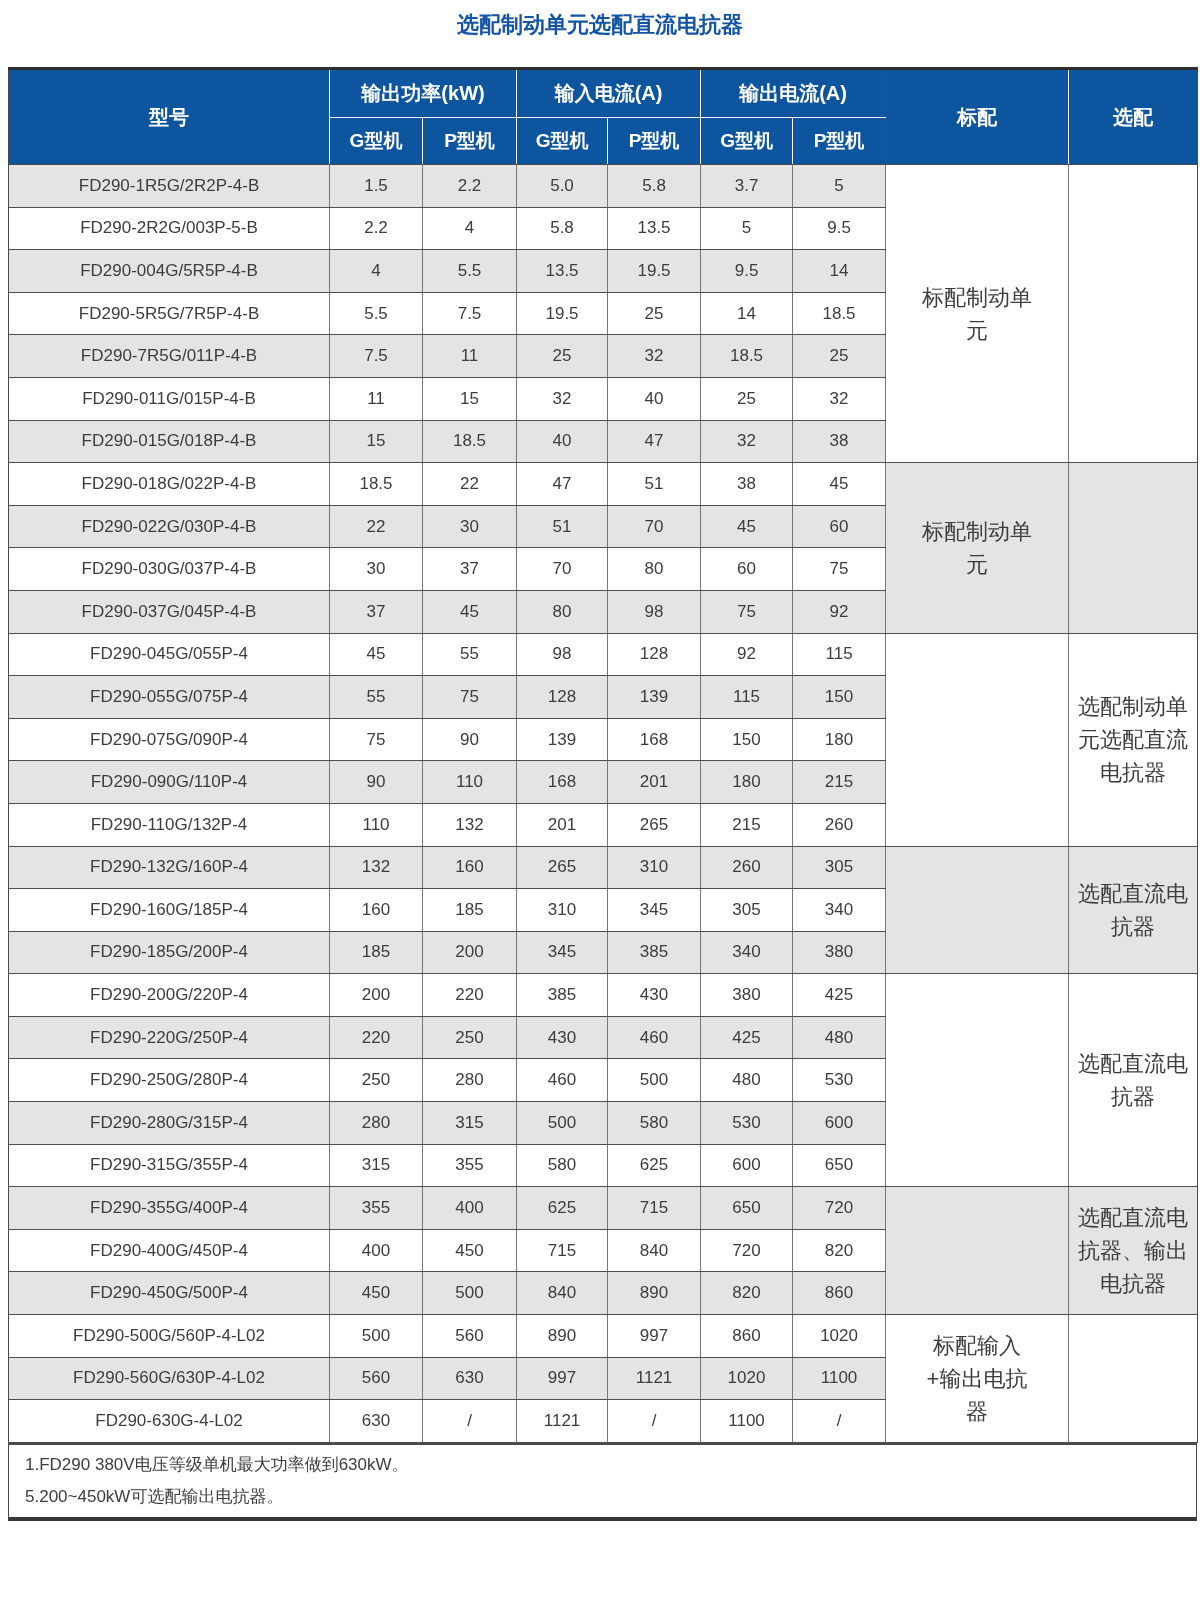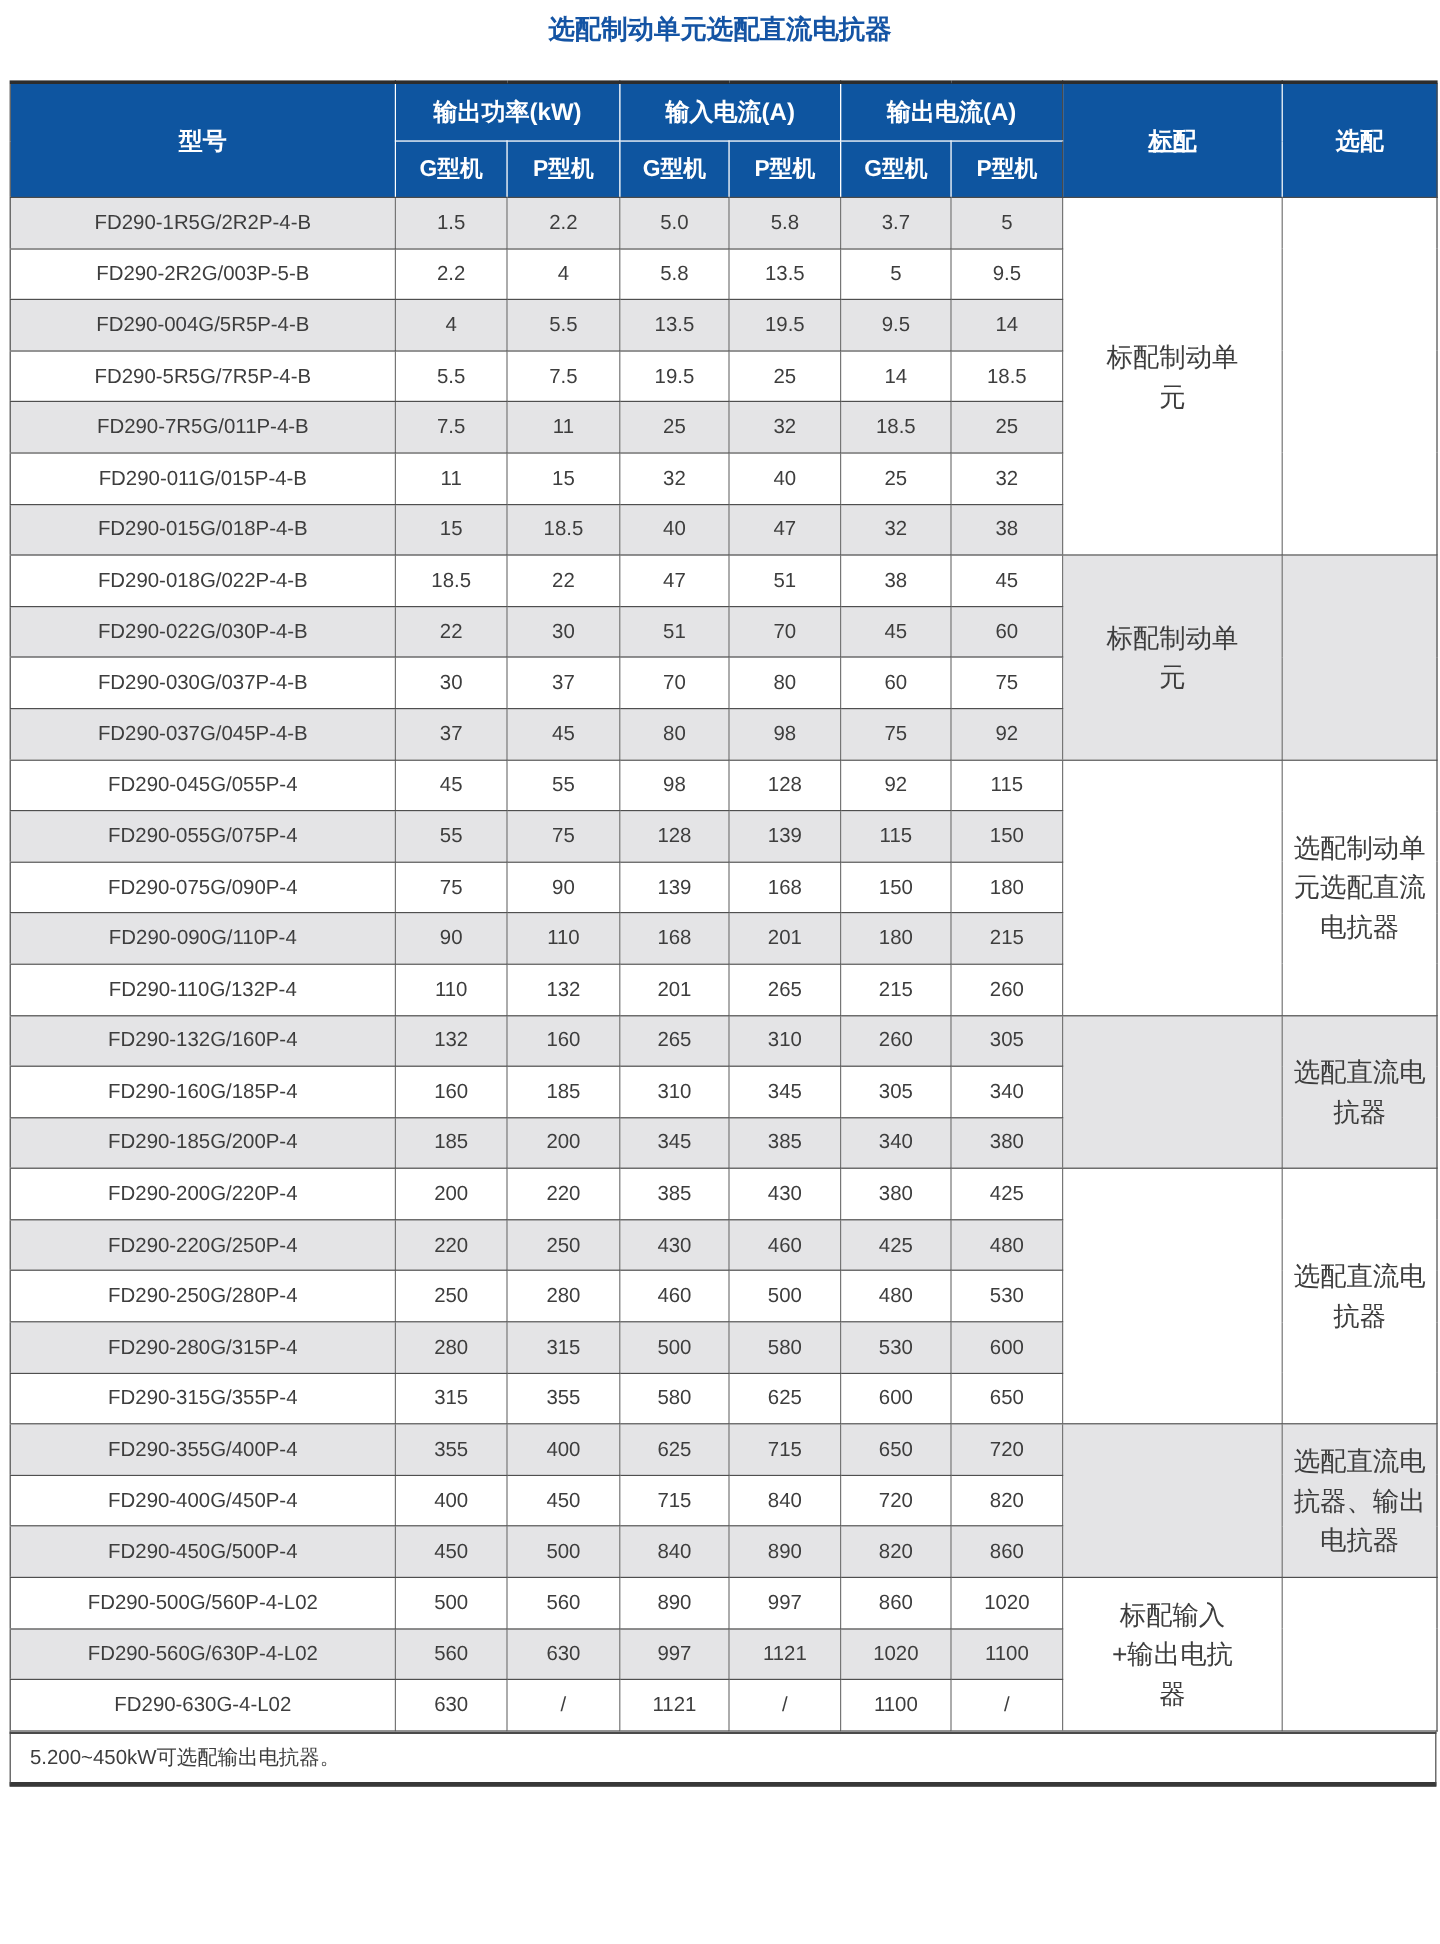--- a/index.html
+++ b/index.html
@@ -30,21 +30,21 @@
   .spec-table th{
     background:var(--headerBlue);color:#ffffff;font-weight:bold;
     border-right:1px solid #ffffff;border-bottom:1px solid #ffffff;
     padding:0;text-align:center;
   }
   .spec-table tr.h1 th{font-size:20px;height:47px;}
   .spec-table tr.h2 th{font-size:19px;height:46px;border-bottom:1px solid var(--borderDark);}
   .spec-table th.model-h{border-bottom:1px solid var(--borderDark);}
   .spec-table th.grp-last{border-right:1px solid var(--borderDark);}
   .spec-table th.sub-last{border-right:1px solid var(--borderDark);}
-  .spec-table th.std-h{border-bottom:1px solid var(--borderDark);text-decoration:underline;}
+  .spec-table th.std-h{border-bottom:1px solid var(--borderDark);}
   .spec-table th.opt-h{border-bottom:1px solid var(--borderDark);border-right:1px solid var(--borderDark);}
   .spec-table td{
     height:41.6px;padding:0;text-align:center;vertical-align:middle;
     font-size:17px;color:var(--textDark);
     border-right:1px solid var(--borderMid);
     border-bottom:1px solid #4f4f4f;
     background:#fff;
   }
   .spec-table tr.stripe td{background:var(--stripeGray);}
   .spec-table tr.plain td{background:#ffffff;}
@@ -390,18 +390,19 @@
             <td>1121</td>
             <td>/</td>
             <td>1100</td>
             <td>/</td>
           </tr>
         </tbody>
     </table>
 
     <div class="notes">
       <div class="notes-body">
+          <div class="note-line">1.FD290 380V电压等级单机最大功率做到630kW。</div>
           <div class="note-line">5.200~450kW可选配输出电抗器。</div>
         </div>
     </div>
   </div>
 
 </div>
 
 </body></html>

